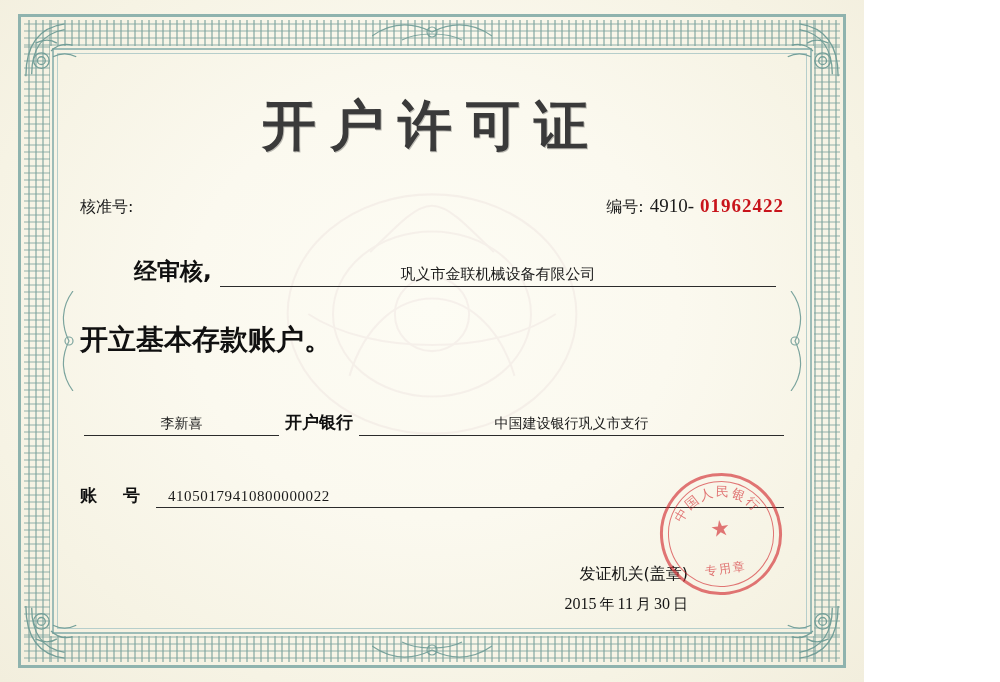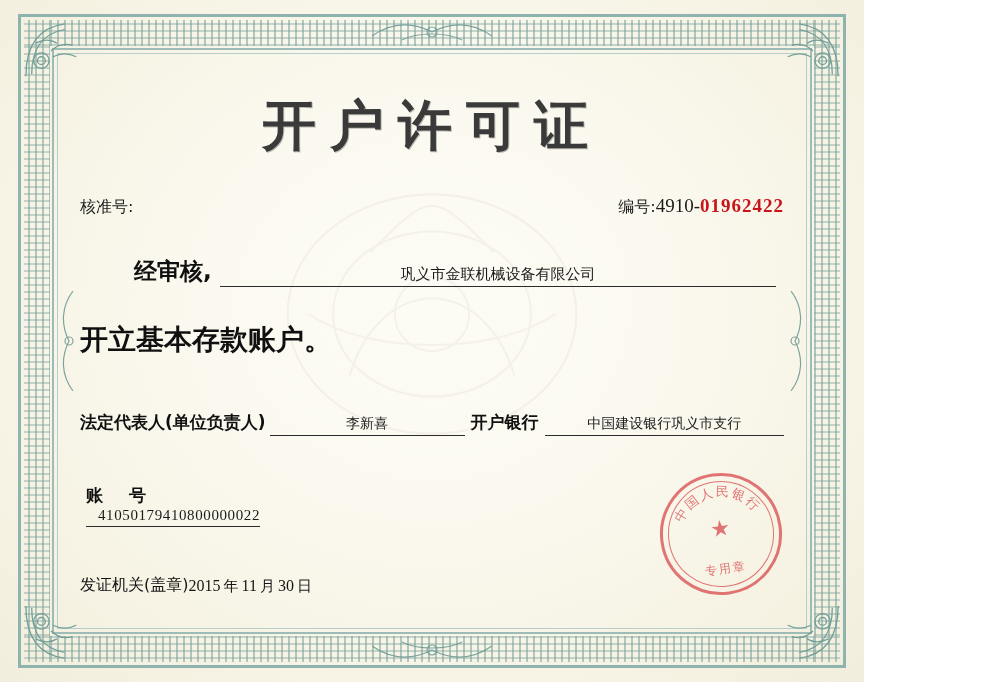--- a/index.html
+++ b/index.html
@@ -131,21 +131,21 @@
     font-size: 16px;
     color: #202020;
   }
   .approval-left { display: flex; align-items: baseline; gap: 10px; }
   .approval-no {
     font-family: "Liberation Serif", serif;
     font-size: 18px;
     letter-spacing: 0.5px;
     color: #1a1a1a;
   }
-  .approval-right { display: flex; align-items: baseline; }
+  .approval-right { display: flex; align-items: baseline; gap: 6px; }
   .serial-prefix {
     font-family: "Liberation Serif", serif;
     font-size: 19px;
     color: #1a1a1a;
   }
   .serial-red {
     font-family: "Liberation Serif", serif;
     font-size: 19px;
     font-weight: bold;
     letter-spacing: 1px;
@@ -214,21 +214,20 @@
     font-size: 14px;
     font-family: "DejaVu Sans", "Liberation Sans", sans-serif;
     color: #1a1a1a;
     padding-bottom: 2px;
   }
 
   .row-account {
     margin-top: 48px;
     display: flex;
     align-items: baseline;
-    flex-direction: column;
   }
   .acct-label {
     font-family: "DejaVu Sans", "Liberation Sans", sans-serif;
     font-size: 17px;
     font-weight: bold;
     letter-spacing: 10px;
     color: #101010;
     white-space: nowrap;
   }
   .acct-fill {
@@ -236,23 +235,23 @@
     border-bottom: 1px solid #2b2b2b;
     margin-left: 6px;
     font-size: 15px;
     font-family: "Liberation Serif", serif;
     color: #1a1a1a;
     padding: 0 0 2px 12px;
     letter-spacing: 0.6px;
   }
 
   .issuer-block {
-    margin-top: 40px;
-    display: flex;
-    flex-direction: row;
+    margin-top: 56px;
+    display: flex;
+    flex-direction: column;
     align-items: flex-end;
     padding-right: 96px;
     font-family: "DejaVu Sans", "Liberation Sans", sans-serif;
   }
   .issuer-title {
     font-size: 16px;
     color: #141414;
   }
   .issue-date {
     margin-top: 10px;
@@ -426,21 +425,20 @@
 
     <div class="body-block">
       <div class="body-line1">
         <span>经审核,</span>
         <span class="fill">巩义市金联机械设备有限公司</span>
       </div>
       <div class="body-line2">开立基本存款账户。</div>
     </div>
 
     <div class="row-rep">
-      <span class="rep-label">法定代表人(单位负责人)</span>
       <span class="rep-fill">李新喜</span>
       <span class="bank-label">开户银行</span>
       <span class="bank-fill">中国建设银行巩义市支行</span>
     </div>
 
     <div class="row-account">
       <span class="acct-label">账  号</span>
       <span class="acct-fill">41050179410800000022</span>
     </div>
 

